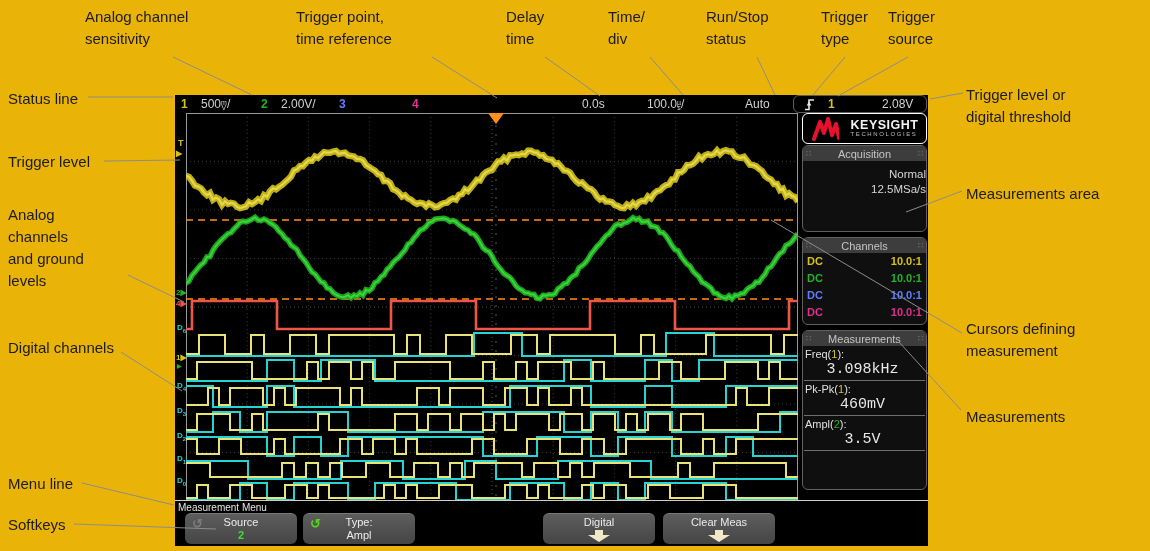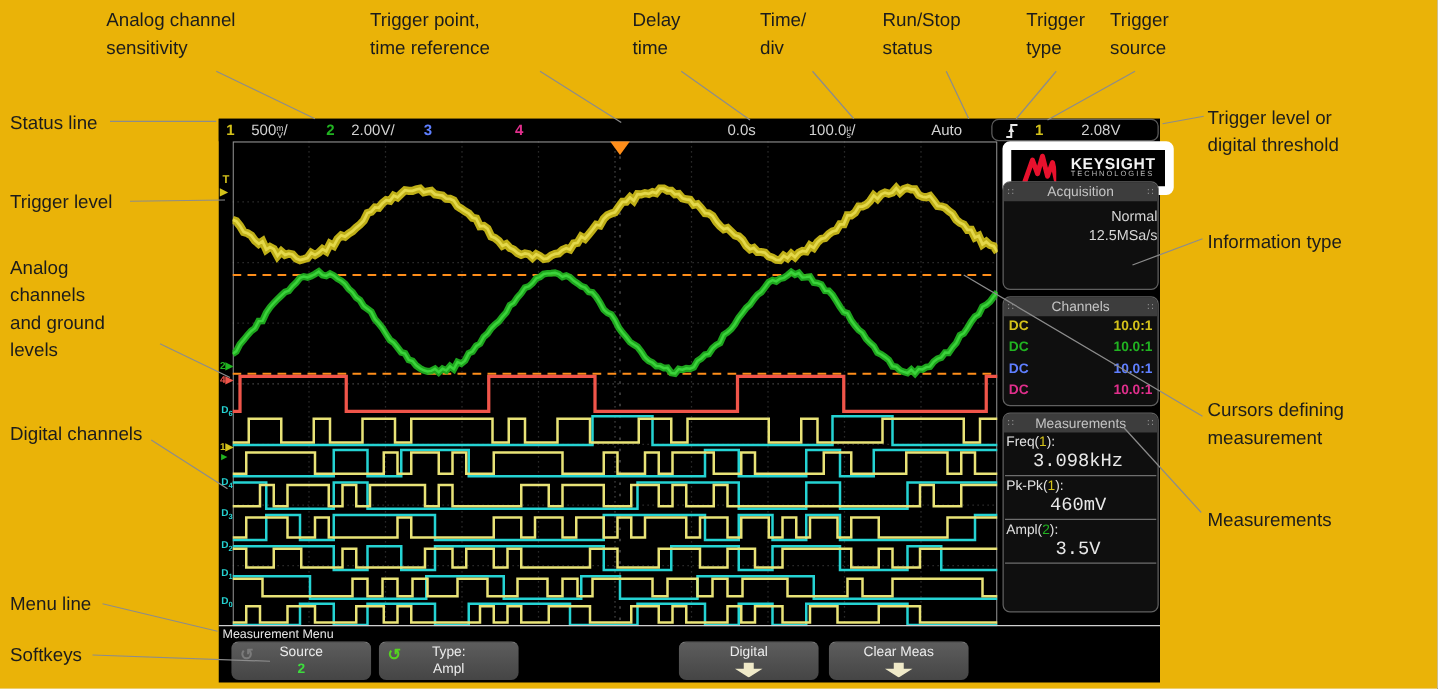--- a/index.html
+++ b/index.html
@@ -24,21 +24,21 @@
   
   .gut{position:absolute;font-size:8px;font-weight:bold;line-height:9px;white-space:nowrap;}
   .gut sub{font-size:6px;}
   .cy{color:#25d3d3;} .yl{color:#d4c21a;} .gr{color:#21b321;} .rd{color:#f0554a;}
   
   #sidebar{position:absolute;left:627px;top:18px;width:125px;height:388px;}
   .panel{position:absolute;left:0;width:123px;background:#0f0f0f;border:1px solid #606060;border-radius:6px;overflow:hidden;}
   .phead{height:15px;background:#3d3d3d;display:flex;align-items:center;justify-content:space-between;
          padding:0 3px;color:#c4c4c4;font-size:11px;}
   .grip{color:#8f8f8f;font-size:8px;}
-  .logo-box{position:absolute;left:0;top:0;width:123px;height:29px;border:7px solid #ffffff;border-radius:6px;
+  .logo-box{position:absolute;left:0;top:0;width:123px;height:29px;border:1px solid #ffffff;border-radius:6px;
             display:flex;align-items:center;justify-content:center;gap:12px;background:#000;}
   .brand{color:#f2f2f2;font-weight:bold;font-size:12.5px;letter-spacing:.5px;line-height:12px;}
   .brand-sub{color:#bdbdbd;font-size:6px;letter-spacing:1.6px;line-height:7px;}
   .acq-body{color:#d6d6d6;font-size:11.5px;text-align:right;}
   .chrow{height:17px;line-height:17px;font-size:11px;font-weight:bold;padding:0 4px;display:flex;justify-content:space-between;}
   .meas-label{font-size:11px;color:#e0e0e0;padding:2px 2px 0 2px;}
   .meas-value{font-family:Liberation Mono, monospace;font-size:15px;color:#e8e8e8;text-align:center;padding:1px 4px 2px 0;}
   .meas-sep{border-bottom:1px solid #6e6e6e;margin:0 1px;}
   
   .menusep{position:absolute;left:0;top:405px;width:753px;border-top:1px solid #cfcfcf;}
@@ -75,21 +75,21 @@
 <div class="ann" style="left:8px;top:151px">Trigger level</div>
 <div class="ann" style="left:8px;top:204px">Analog
 channels
 and ground
 levels</div>
 <div class="ann" style="left:8px;top:337px">Digital channels</div>
 <div class="ann" style="left:8px;top:473px">Menu line</div>
 <div class="ann" style="left:8px;top:514px">Softkeys</div>
 <div class="ann" style="left:966px;top:84px">Trigger level or
 digital threshold</div>
-<div class="ann" style="left:966px;top:183px">Information type</div>
+<div class="ann" style="left:966px;top:183px">Measurements area</div>
 <div class="ann" style="left:966px;top:318px">Cursors defining
 measurement</div>
 <div class="ann" style="left:966px;top:406px">Measurements</div>
 
 <svg id="callouts" width="1150" height="551">
   <g stroke="#8c8c8c" stroke-width="1">
     <line x1="173" y1="57" x2="252" y2="95"></line>
     <line x1="432" y1="57" x2="497" y2="98"></line>
     <line x1="545" y1="57" x2="600" y2="96"></line>
     <line x1="650" y1="57" x2="683" y2="95"></line>
@@ -120,21 +120,21 @@
     <span class="st chnum c-m" style="left:237px">4</span>
     <span class="st" style="left:407px">0.0s</span>
     <span class="st" style="left:472px"><span>100.0</span><span class="stack"><span>µ</span><span>s</span></span><span>/</span></span>
     <span class="st" style="left:570px">Auto</span>
     <span class="trigbox">
       <svg class="st" style="left:10px;top:1px" width="11" height="15">
         <path d="M1 12.5 H5 V3 H10" stroke="#e8e8e8" stroke-width="1.6" fill="none"></path>
         <path d="M5 4.5 L2.6 8.5 H7.4 Z" fill="#e8e8e8"></path>
       </svg>
       <span class="st chnum c-y" style="left:34px">1</span>
-      <span class="st" style="left:71px">2.08V</span>
+      <span class="st" style="left:88px">2.08V</span>
     </span>
   </div>
 
   <svg id="plot" width="612" height="388">
         <line x1="61.2" y1="0" x2="61.2" y2="388" stroke="#373737" stroke-dasharray="1,3"></line>
         <line x1="122.4" y1="0" x2="122.4" y2="388" stroke="#373737" stroke-dasharray="1,3"></line>
         <line x1="183.6" y1="0" x2="183.6" y2="388" stroke="#373737" stroke-dasharray="1,3"></line>
         <line x1="244.8" y1="0" x2="244.8" y2="388" stroke="#373737" stroke-dasharray="1,3"></line>
         <line x1="306" y1="0" x2="306" y2="388" stroke="#555" stroke-dasharray="1,3"></line>
         <line x1="367.2" y1="0" x2="367.2" y2="388" stroke="#373737" stroke-dasharray="1,3"></line>

